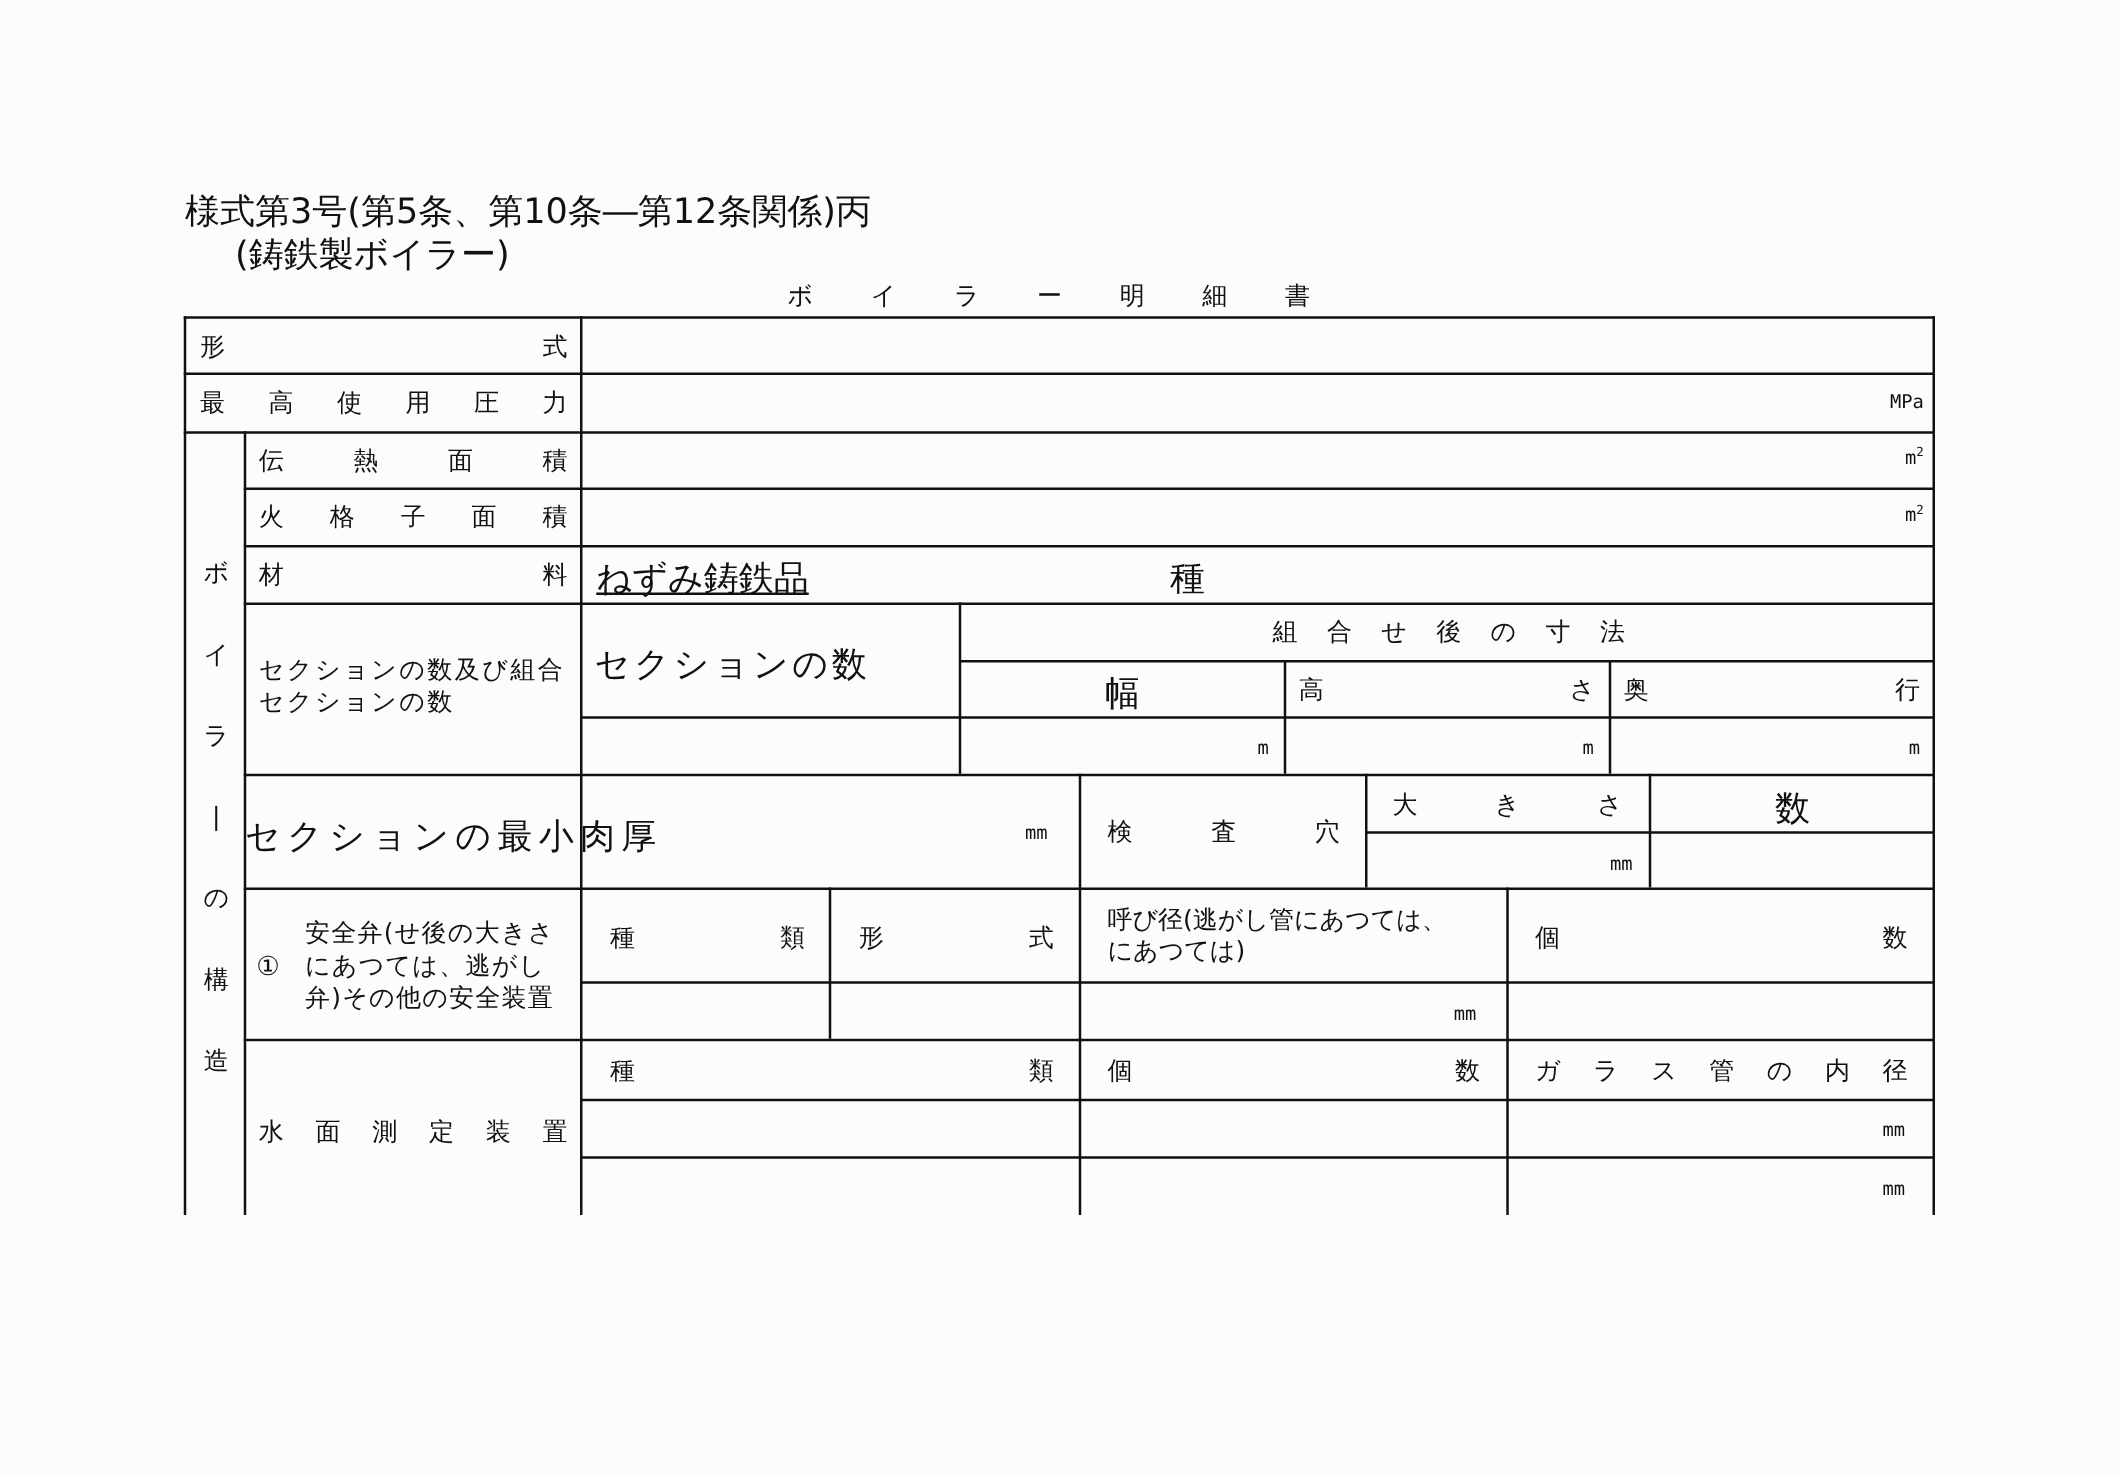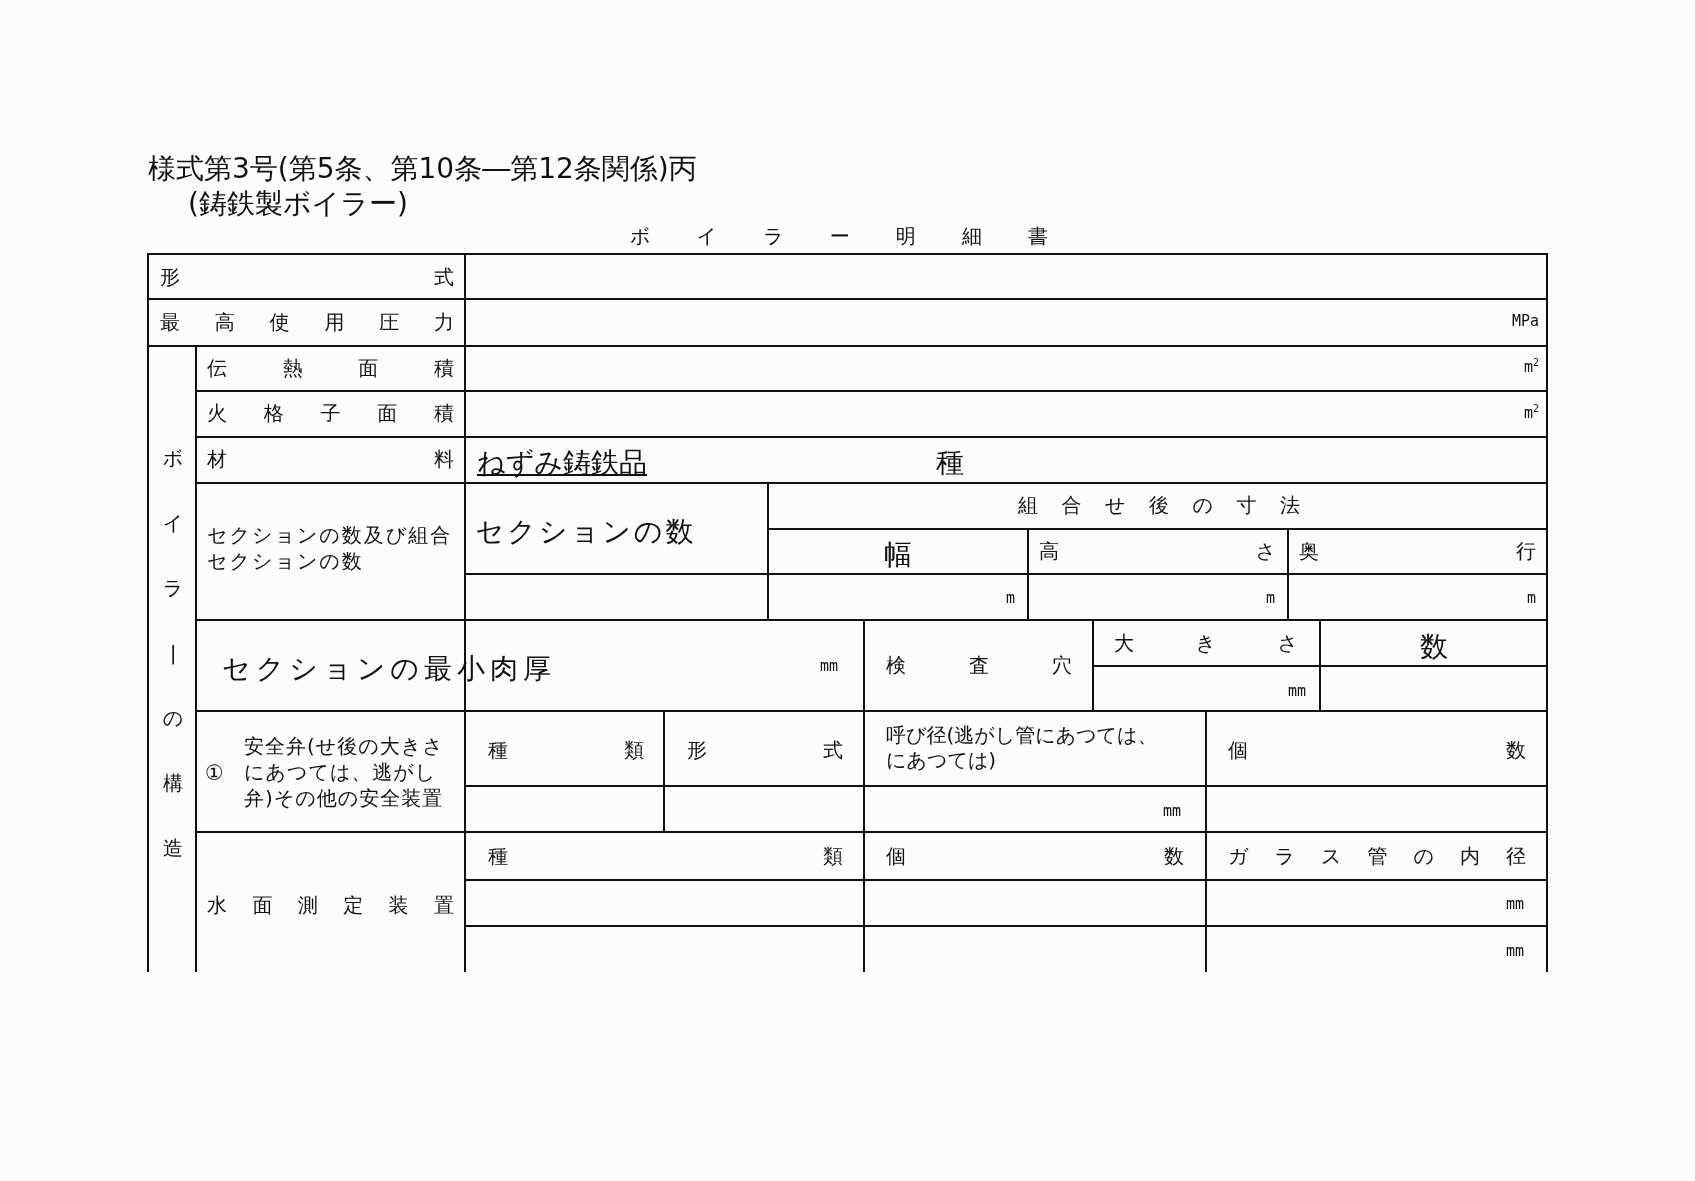--- a/index.html
+++ b/index.html
@@ -143,21 +143,21 @@
   <span>行</span>
 </div>
 <div style="position:absolute;left:466px;top:575px;width:301px;height:44px;"></div>
 <div style="position:absolute;left:769px;top:575px;width:258px;height:44px;"></div>
 <div style="position:absolute;left:1029px;top:575px;width:258px;height:44px;"></div>
 <div style="position:absolute;left:1289px;top:575px;width:257px;height:44px;"></div>
 <div class="unit" style="left:1006px;top:591px;">m</div>
 <div class="unit" style="left:1266px;top:591px;">m</div>
 <div class="unit" style="left:1527px;top:591px;">m</div>
 
-<div class="t" style="left:222px;top:655px;letter-spacing:5px;text-align:right;">セクションの最小肉厚</div>
+<div class="t" style="left:196px;top:655px;letter-spacing:5px;text-align:right;">セクションの最小肉厚</div>
 <div style="position:absolute;left:466px;top:621px;width:397px;height:89px;"></div>
 <div class="unit" style="left:820px;top:659px;">mm</div>
 <div class="spread" style="left:886px;top:655px;width:186px;">
   <span>検</span>
   <span>査</span>
   <span>穴</span>
 </div>
 <div class="spread" style="left:1114px;top:633px;width:184px;">
   <span>大</span>
   <span>き</span>

